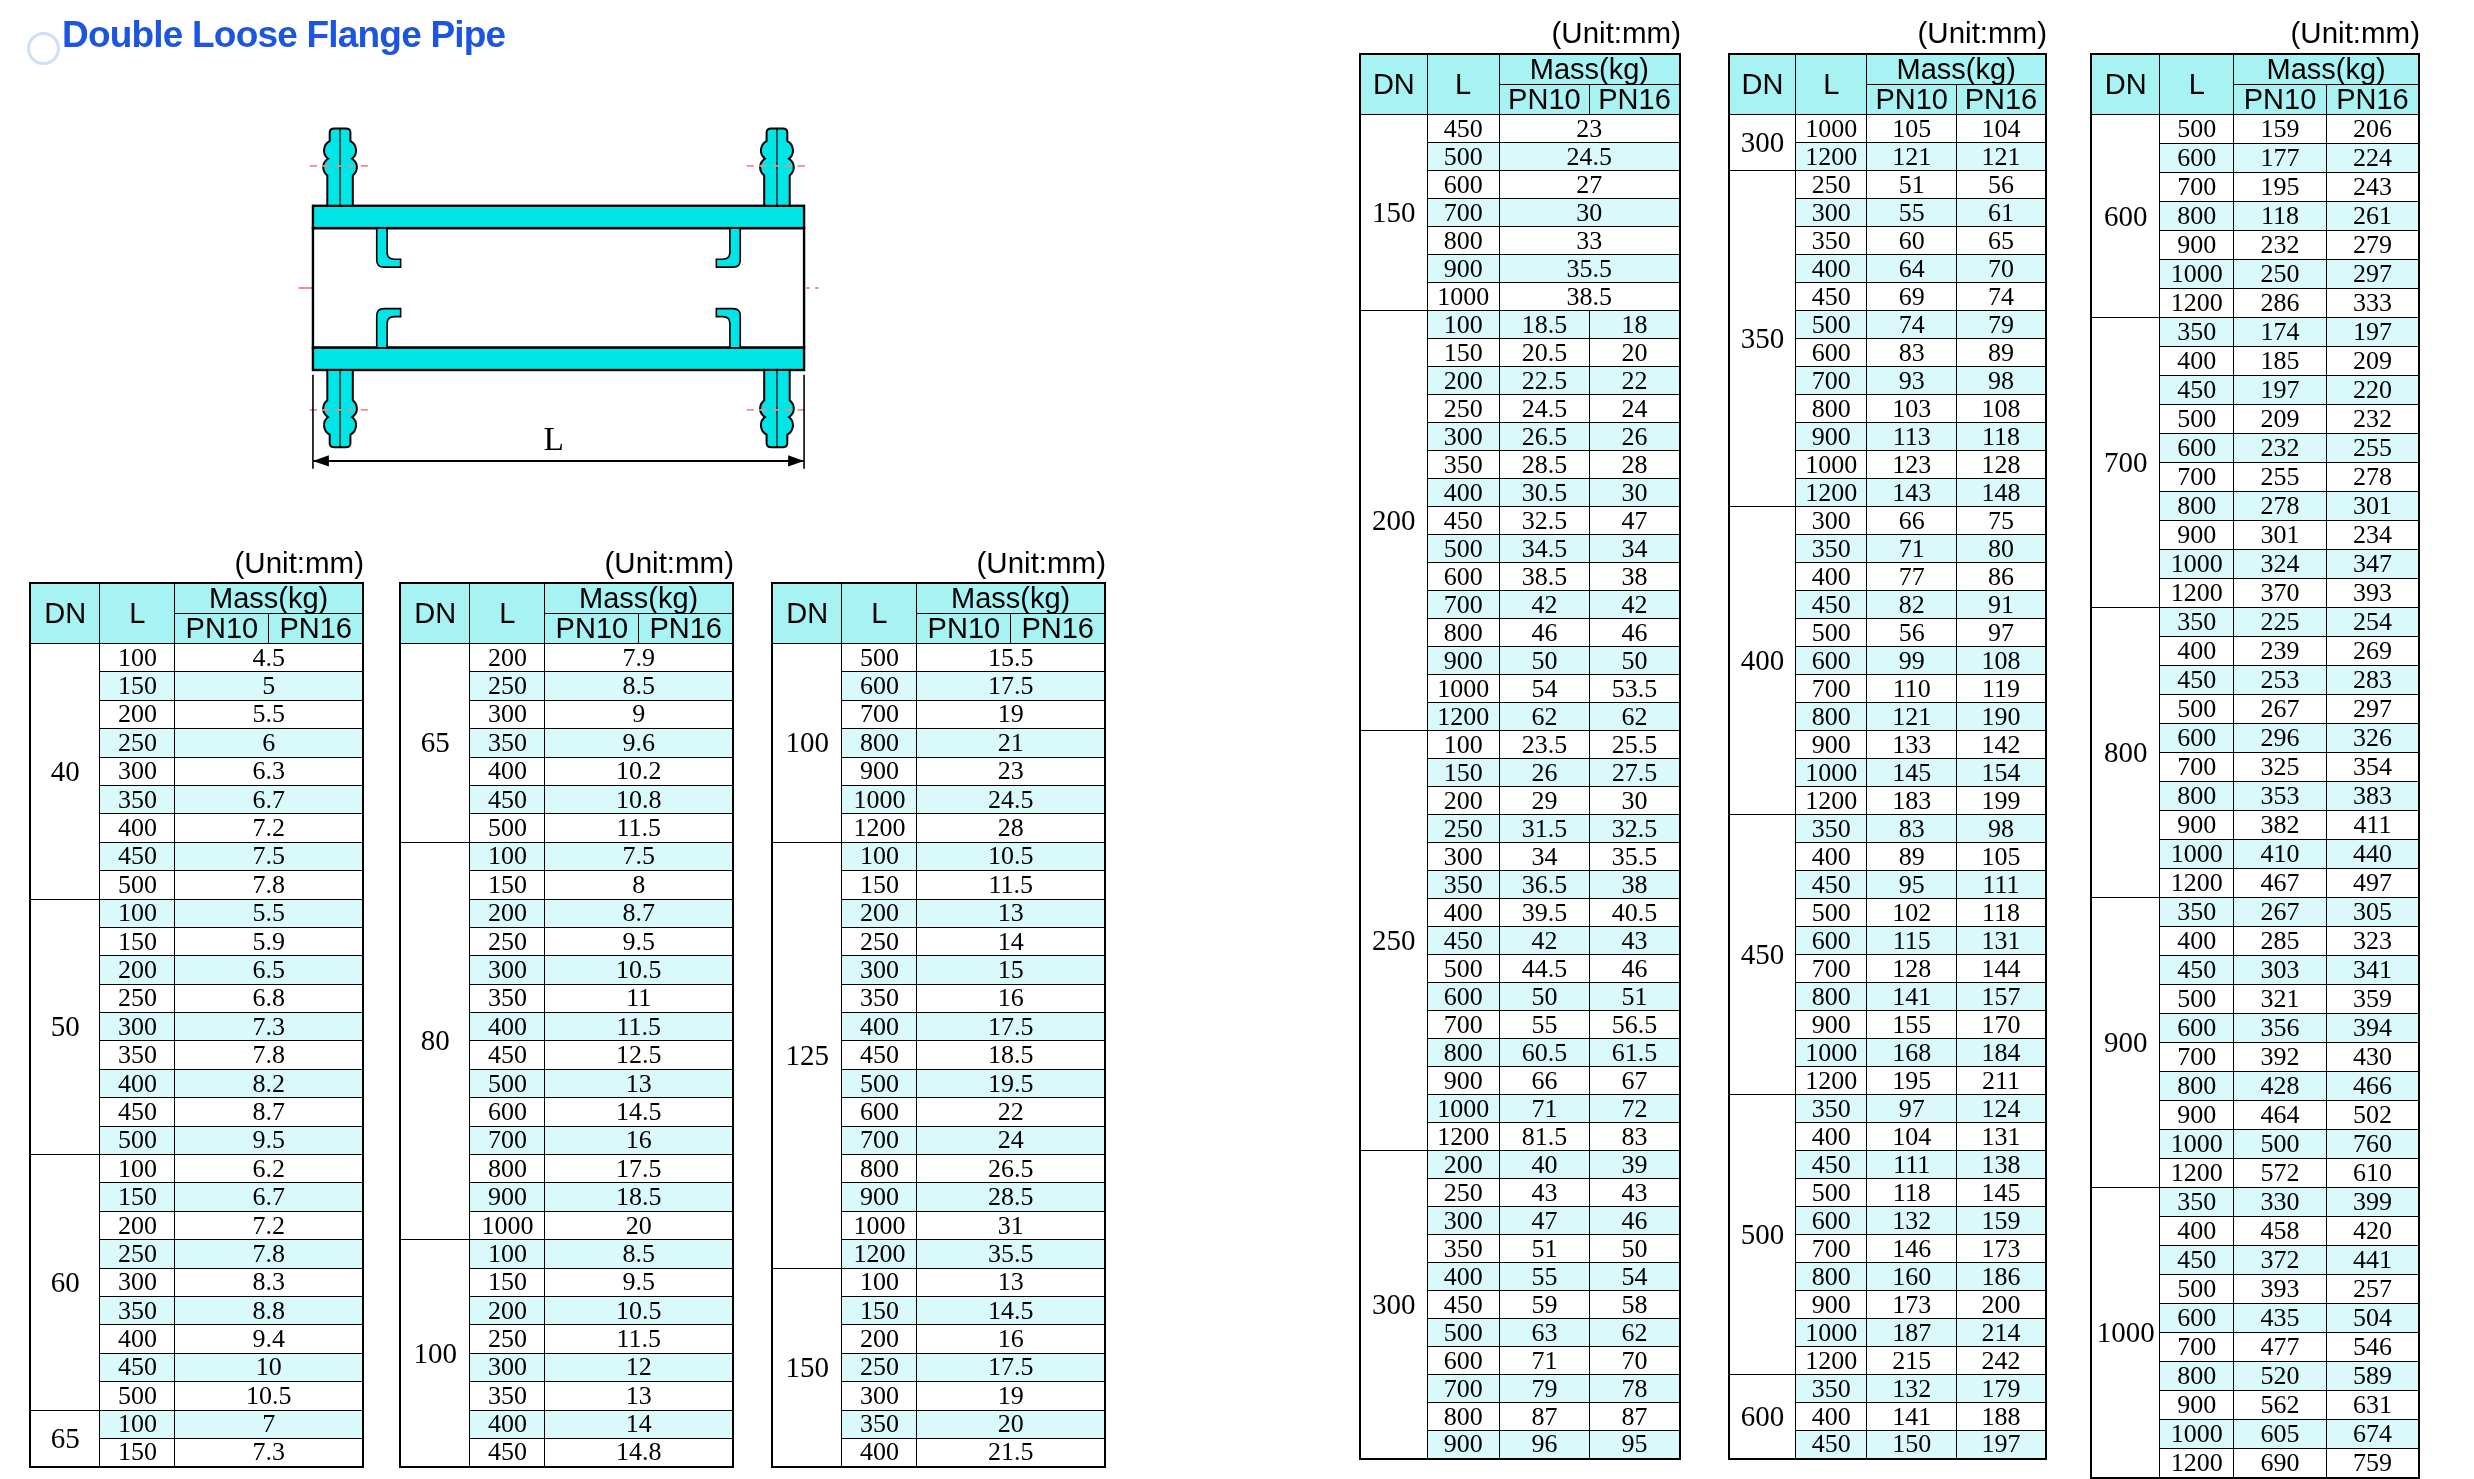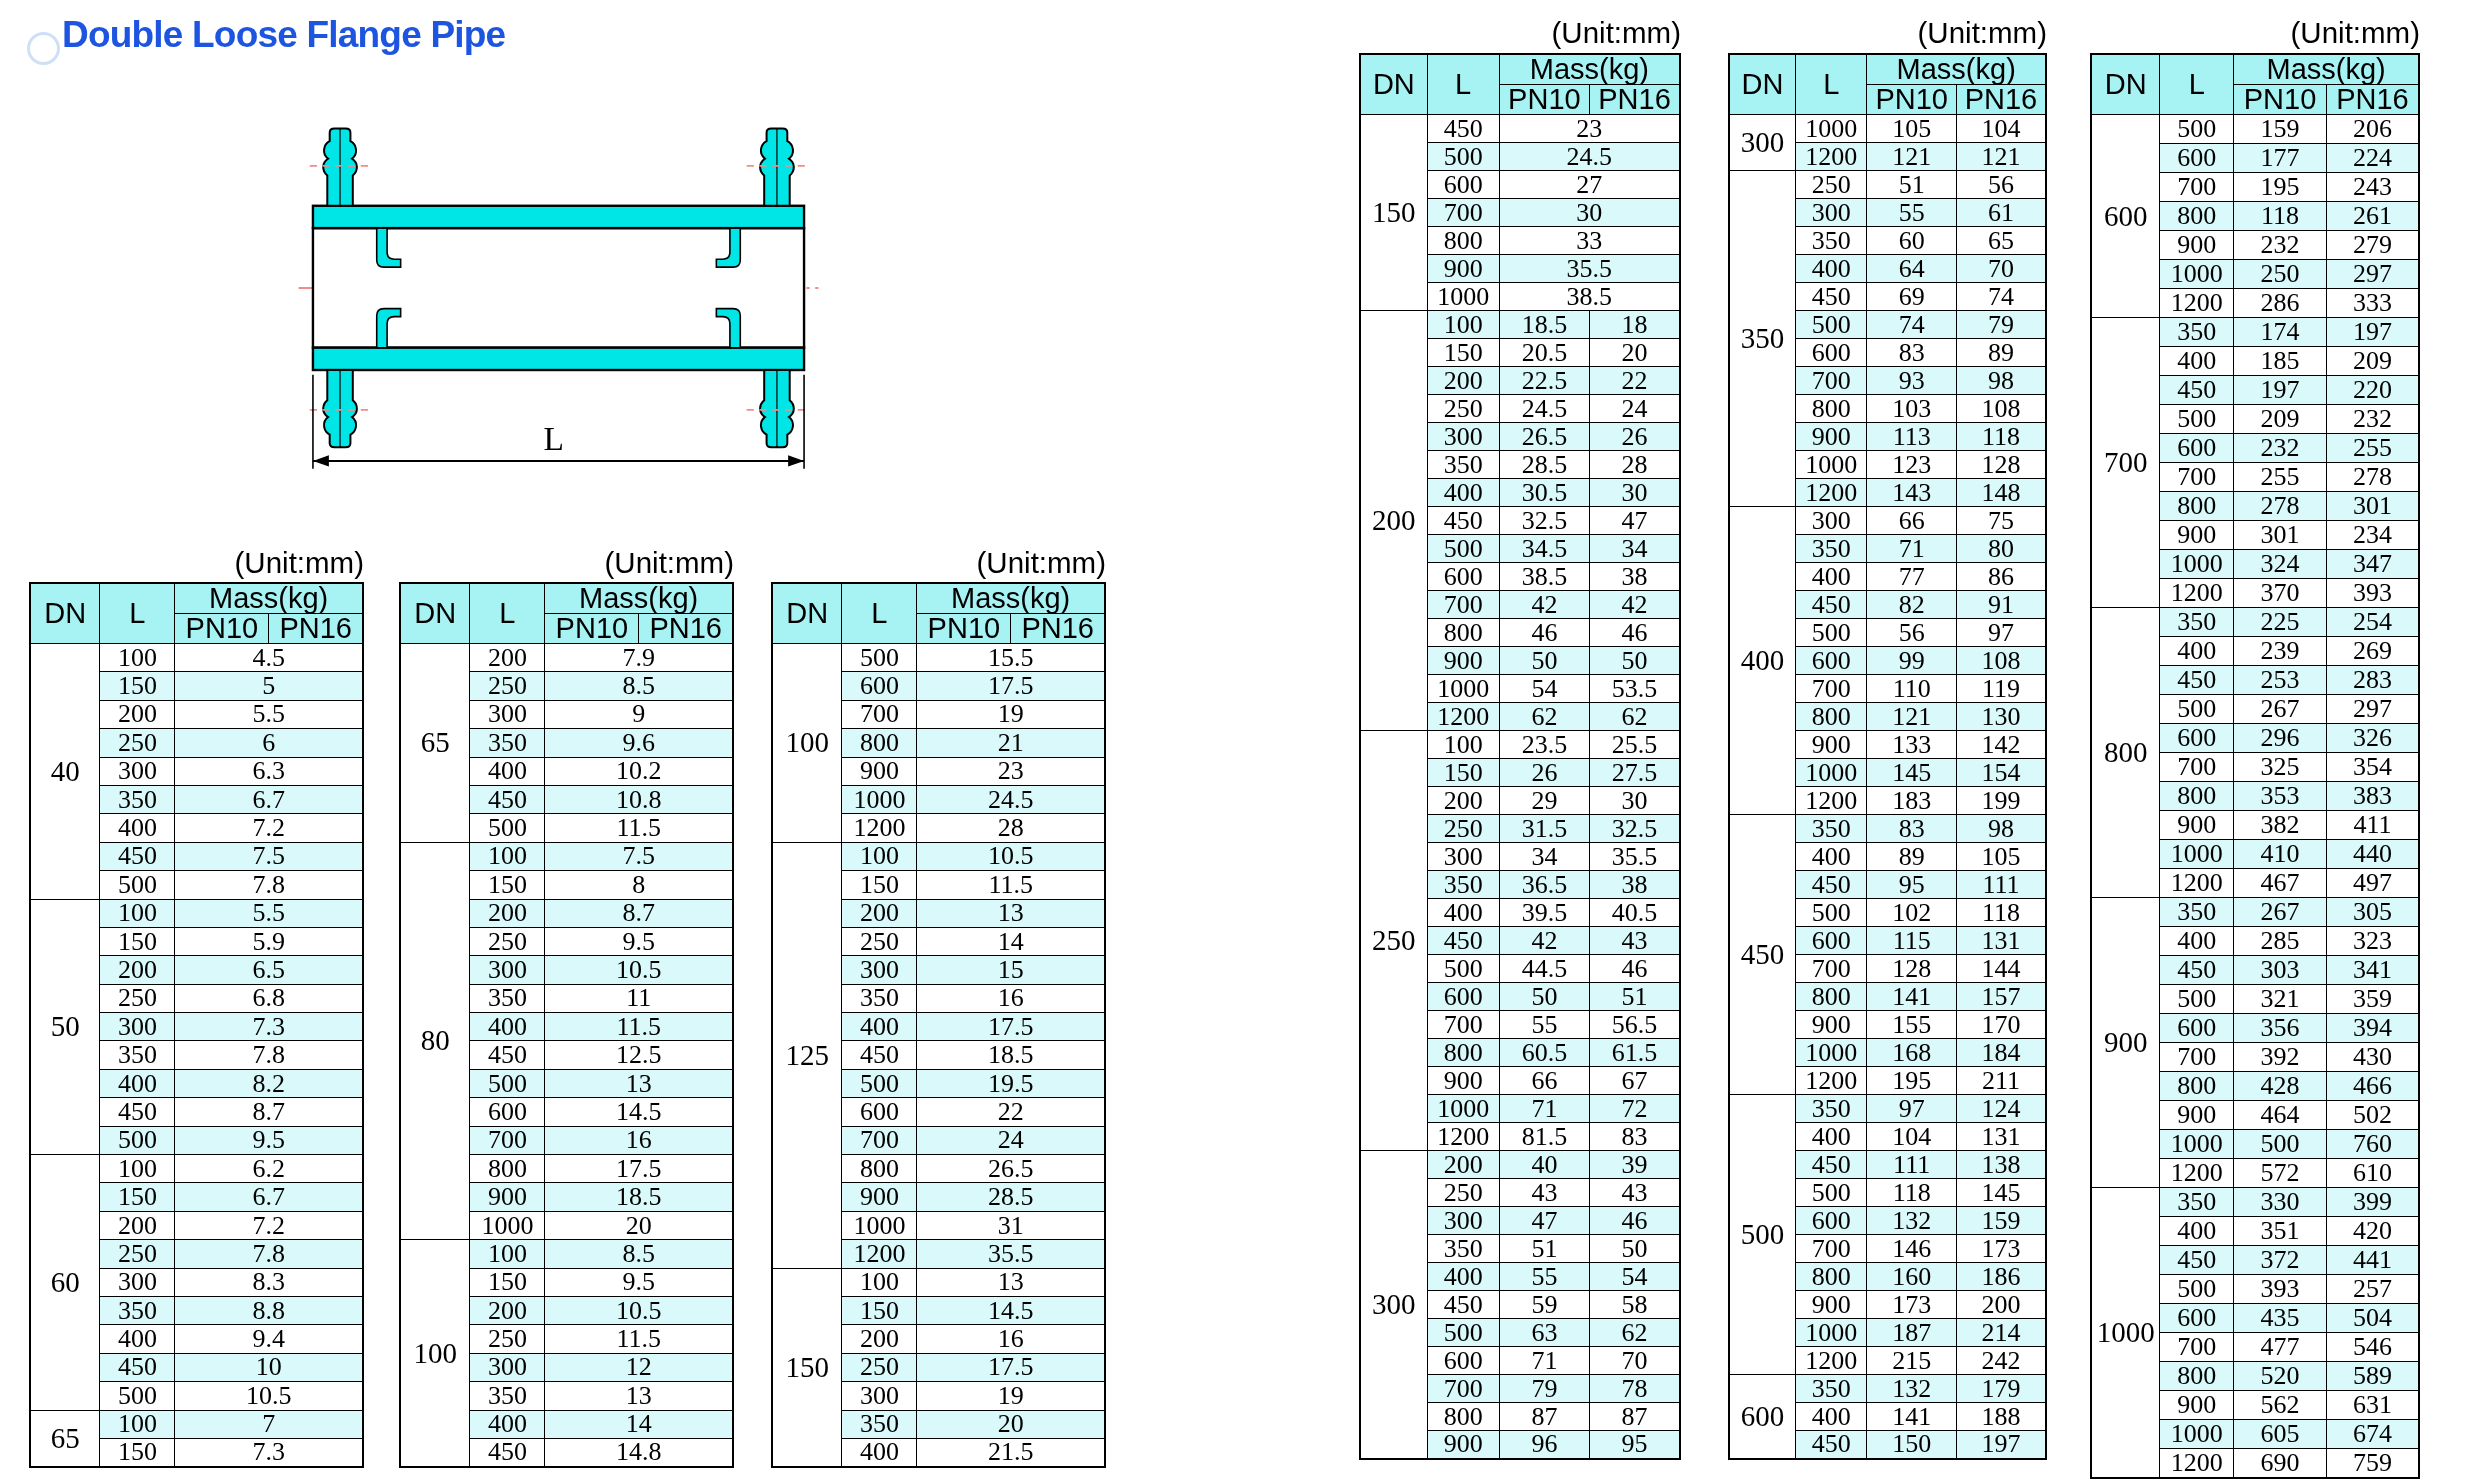--- a/index.html
+++ b/index.html
@@ -876,21 +876,21 @@
           <td>108</td>
         </tr>
         <tr style="height: 28px;">
           <td>700</td>
           <td>110</td>
           <td>119</td>
         </tr>
         <tr class="band" style="height: 28px;">
           <td>800</td>
           <td>121</td>
-          <td>130</td>
+          <td>190</td>
         </tr>
         <tr style="height: 28px;">
           <td>900</td>
           <td>133</td>
           <td>142</td>
         </tr>
         <tr class="band" style="height: 28px;">
           <td>1000</td>
           <td>145</td>
           <td>154</td>
@@ -1230,21 +1230,21 @@
           <td>610</td>
         </tr>
         <tr class="band" style="height: 29px;">
           <td class="dn" rowspan="10">1000</td>
           <td>350</td>
           <td>330</td>
           <td>399</td>
         </tr>
         <tr style="height: 29px;">
           <td>400</td>
-          <td>351</td>
+          <td>458</td>
           <td>420</td>
         </tr>
         <tr class="band" style="height: 29px;">
           <td>450</td>
           <td>372</td>
           <td>441</td>
         </tr>
         <tr style="height: 29px;">
           <td>500</td>
           <td>393</td>

